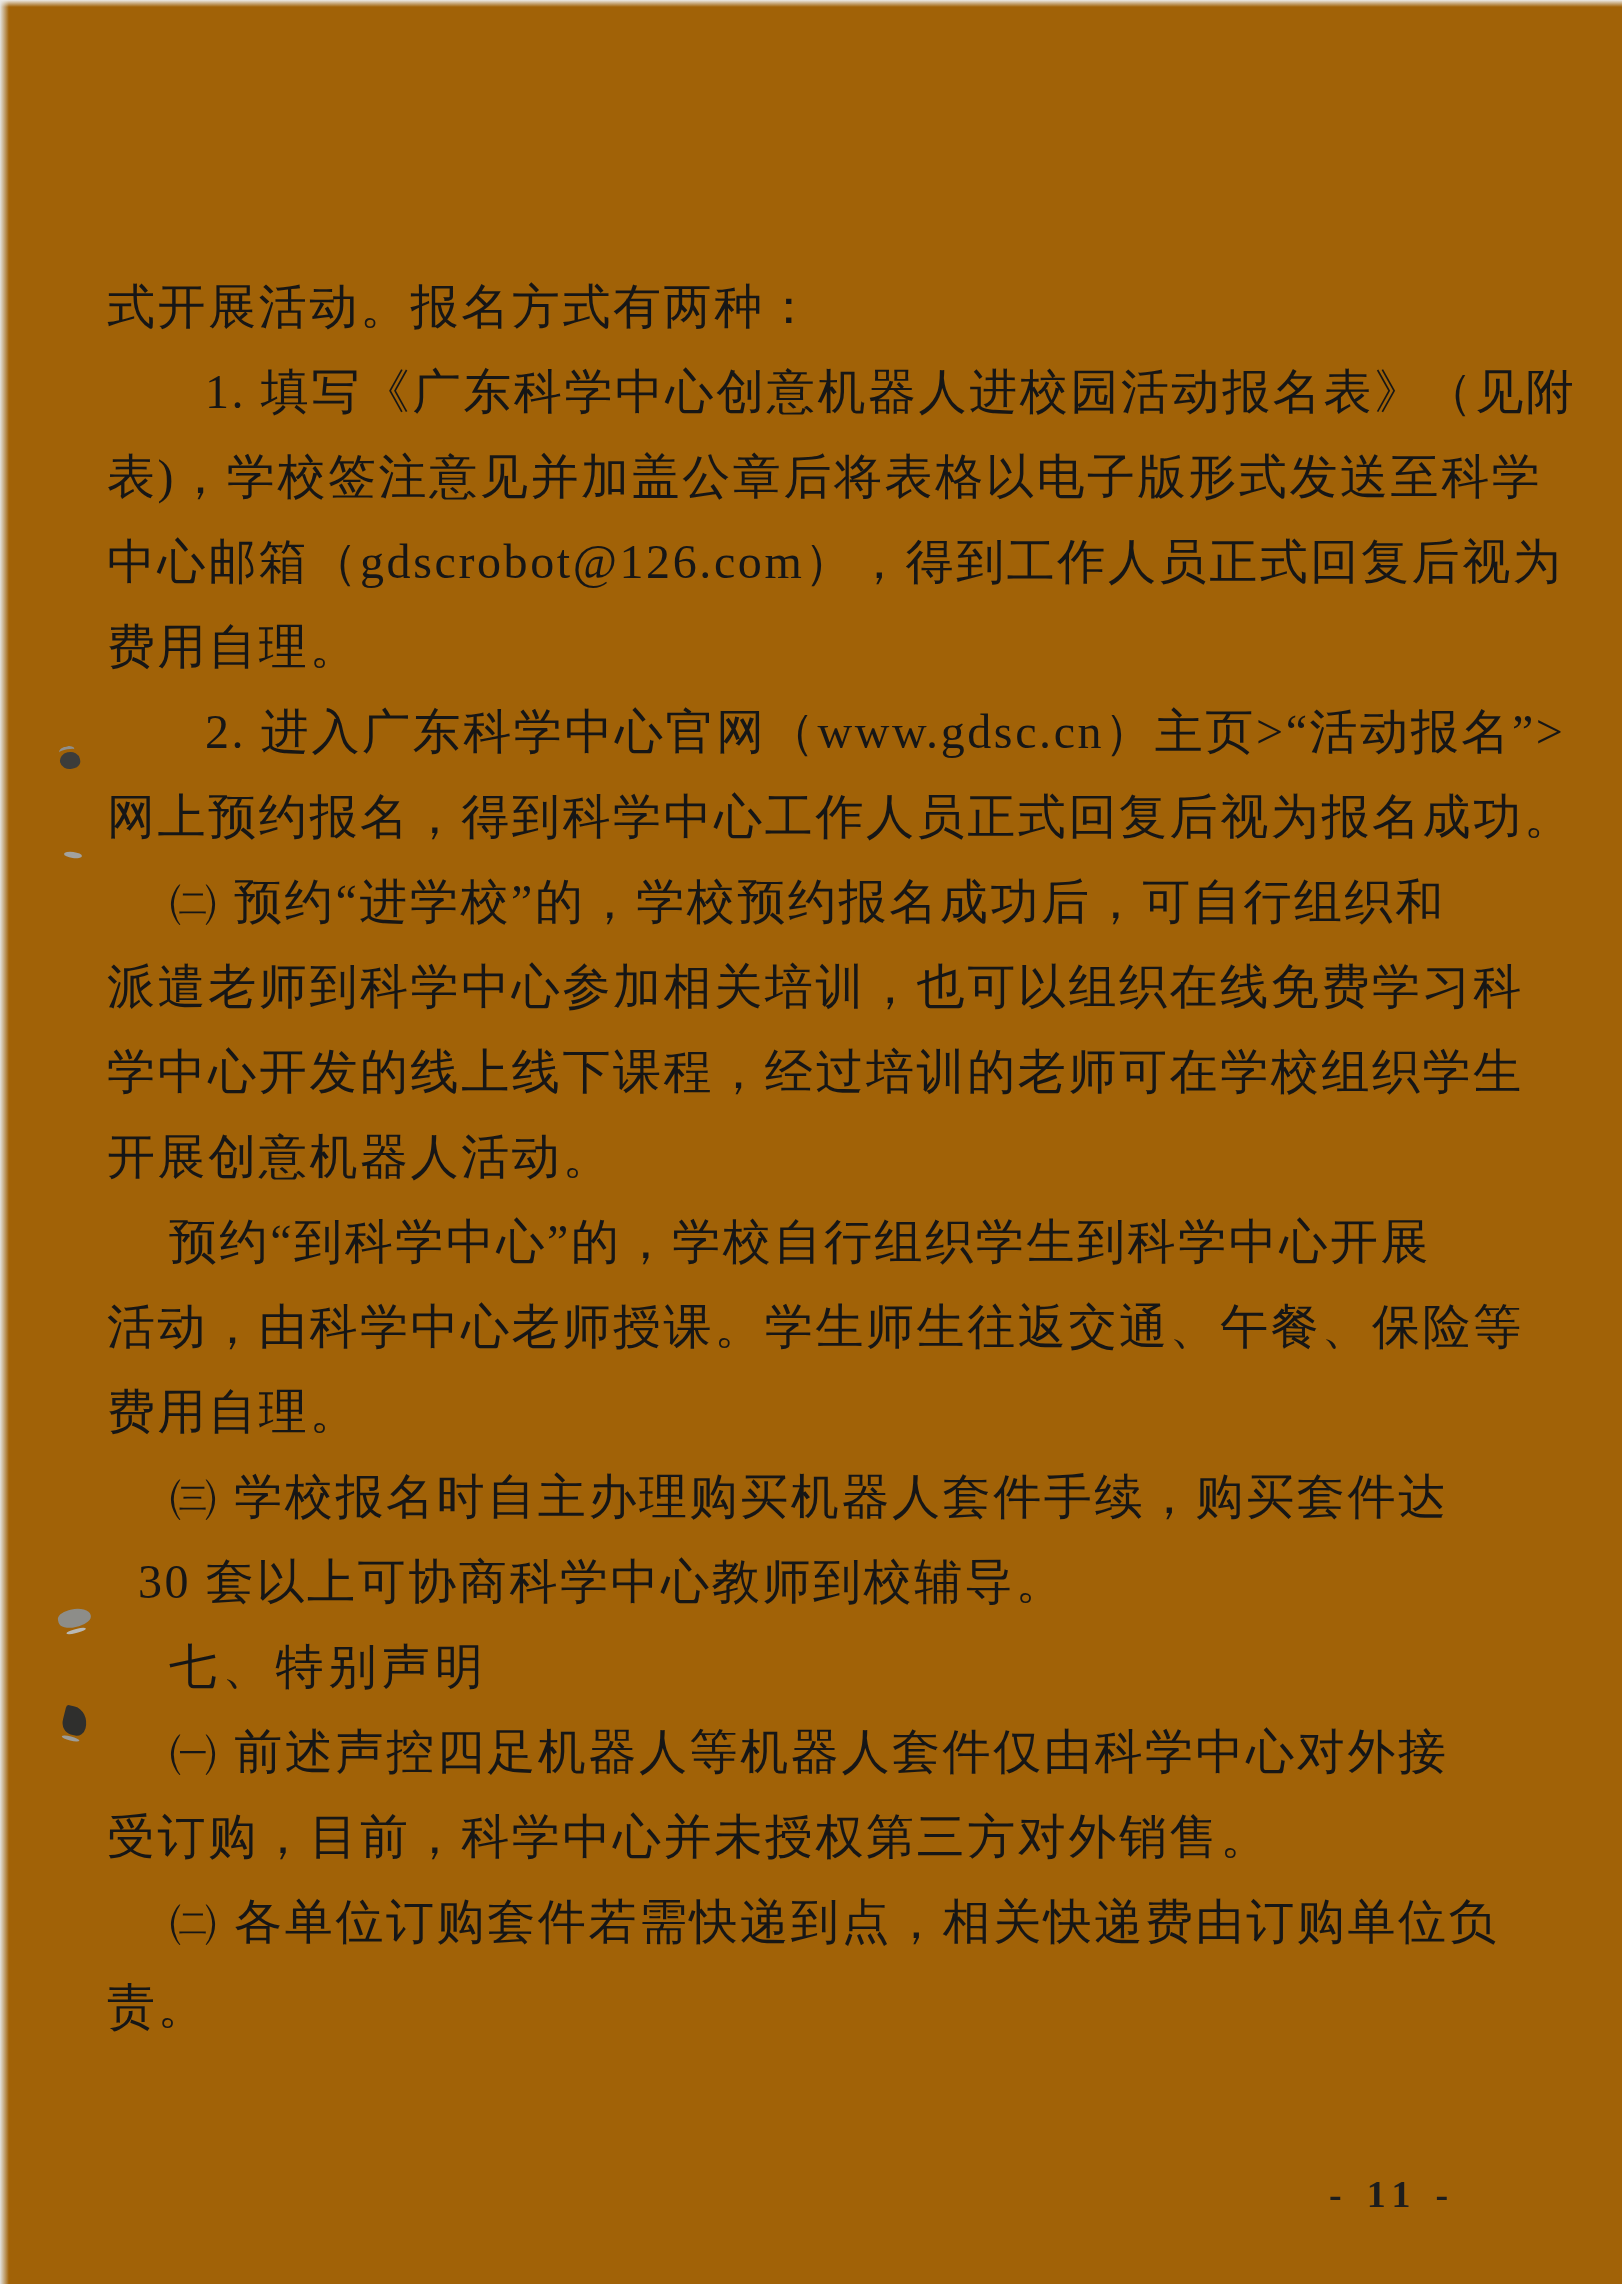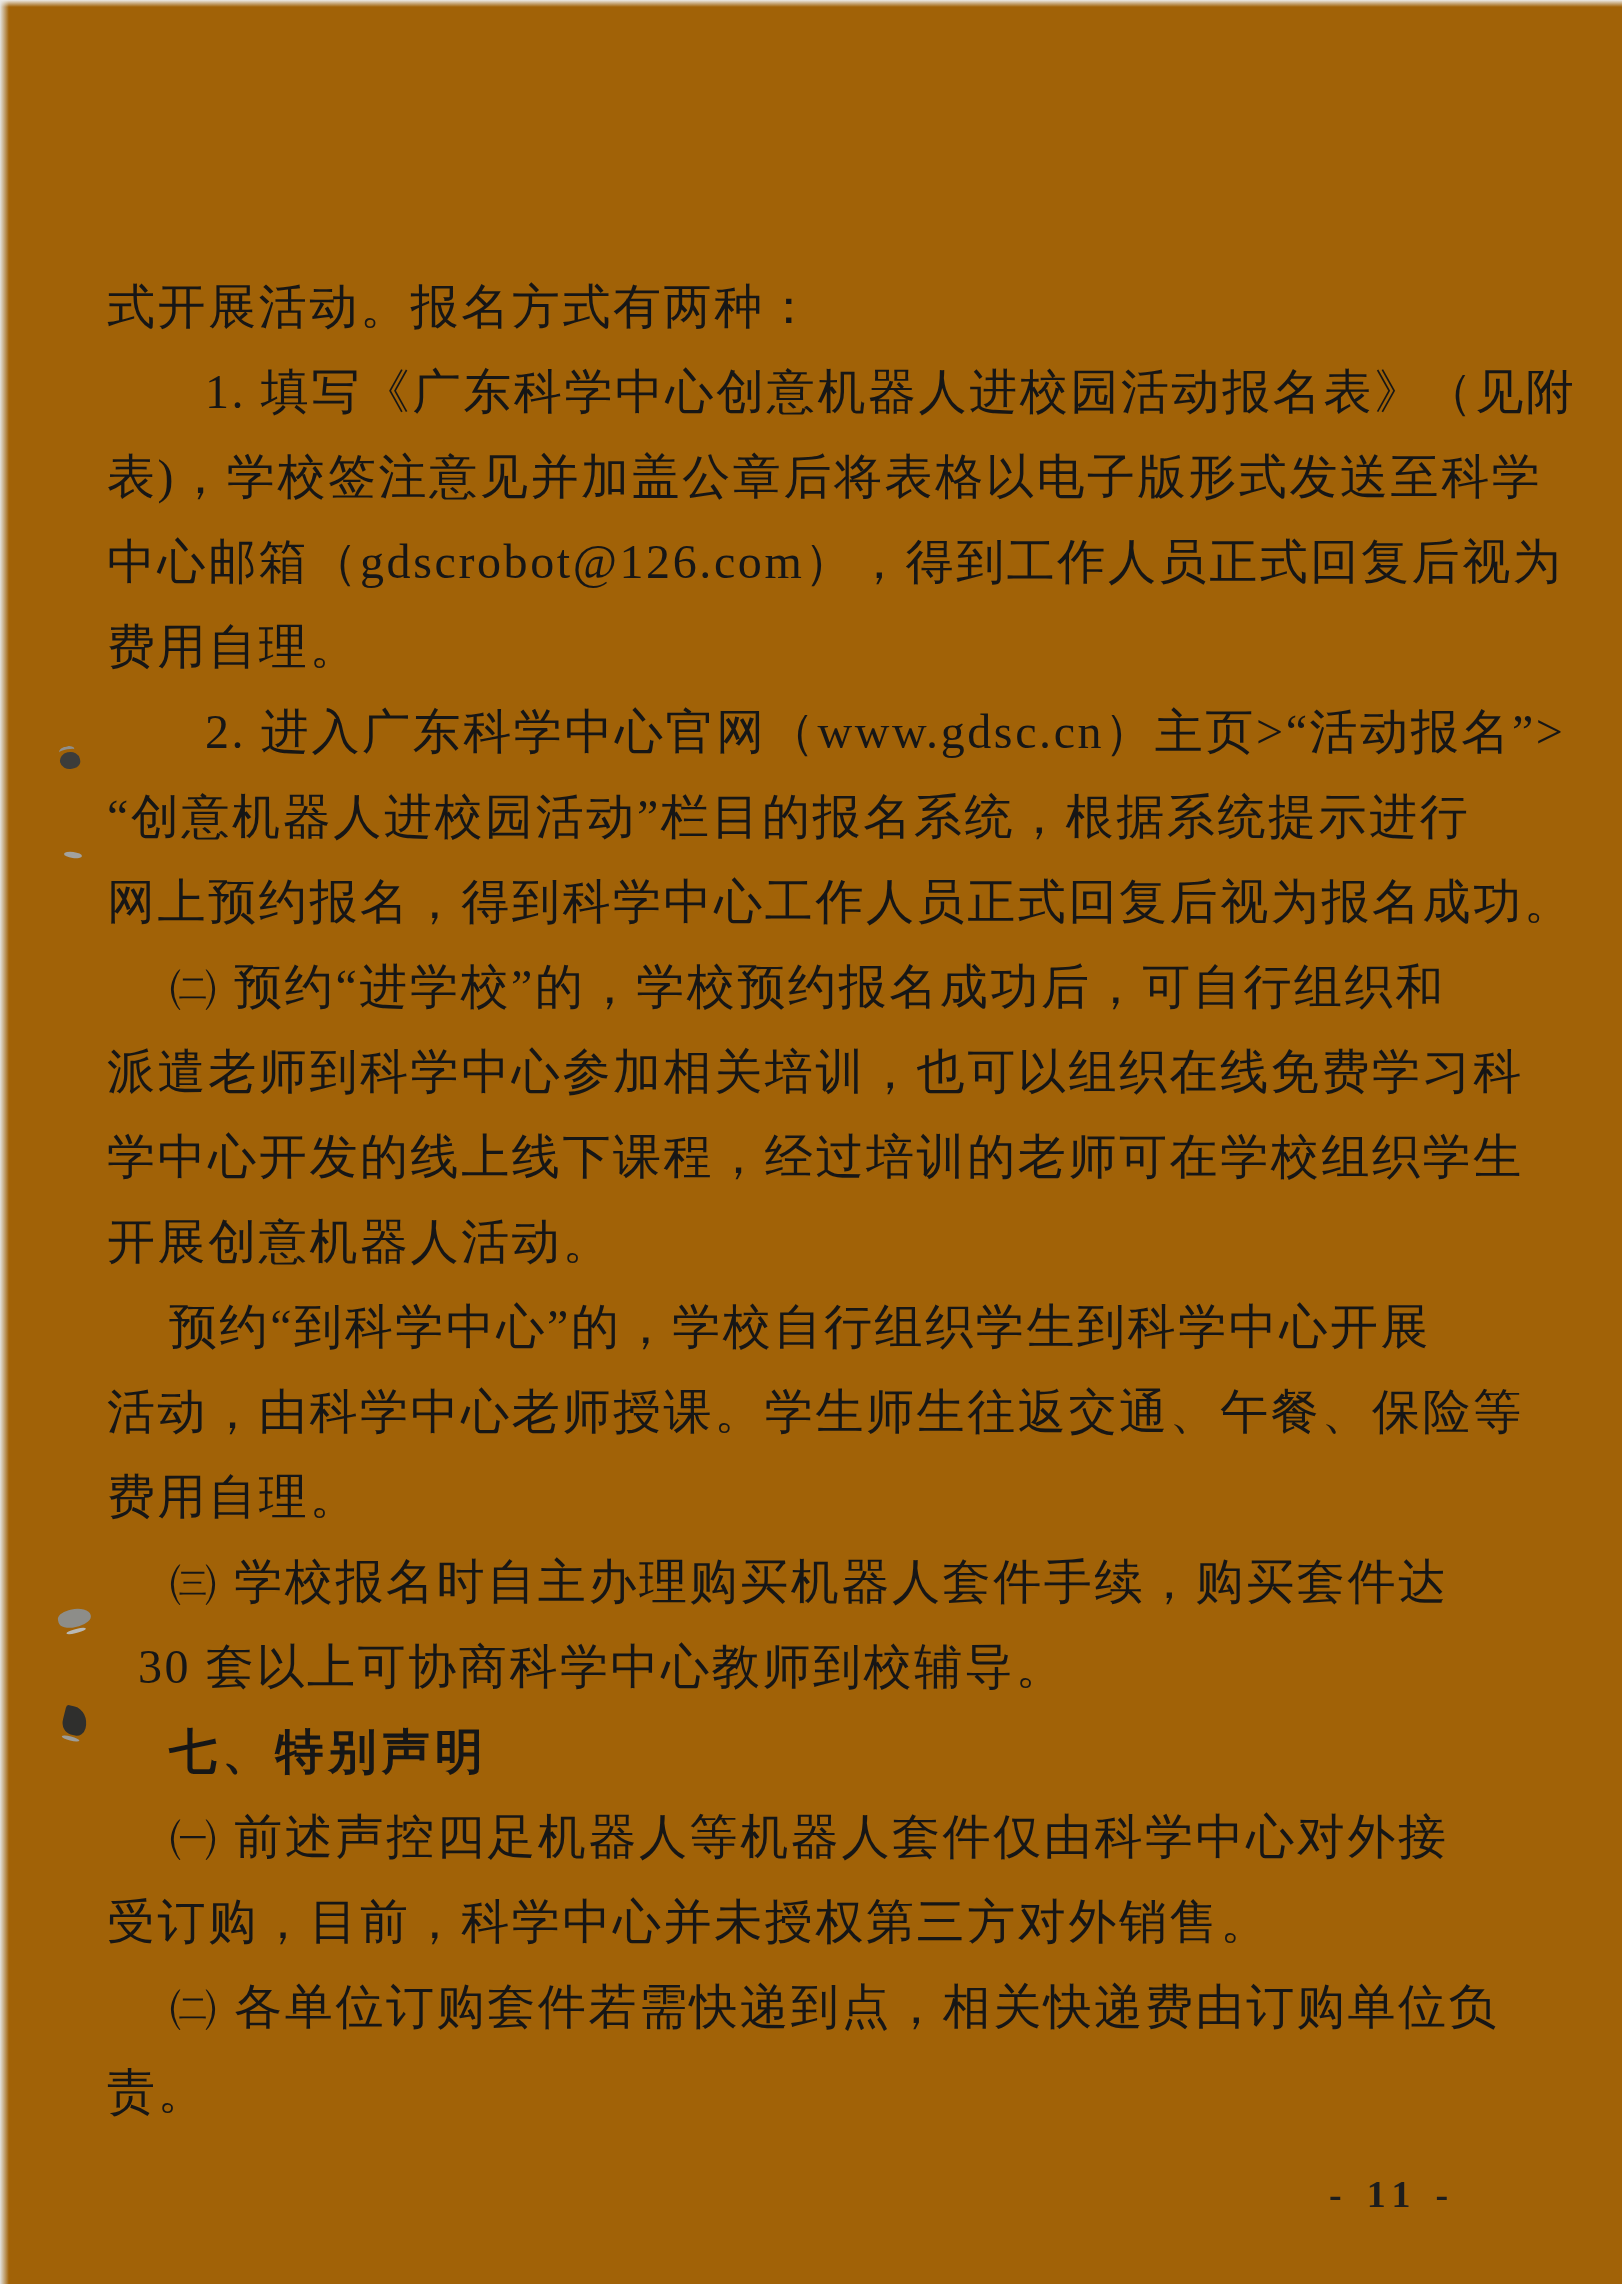--- a/index.html
+++ b/index.html
@@ -42,21 +42,21 @@
     letter-spacing: 2.6px;
     color: #161616;
     white-space: nowrap;
   }
   .ind-0 { padding-left: 0; }
   .ind-1 { padding-left: 62px; }
   .ind-2 { padding-left: 98px; }
   .ind-3 { padding-left: 31px; }
   .heading {
     font-family: "Liberation Sans", sans-serif;
-    font-weight: 700;
+    font-weight: 400;
     letter-spacing: 5.2px;
   }
   .page-number {
     position: absolute;
     left: 1329px;
     top: 2172px;
     font-size: 38px;
     letter-spacing: 7.8px;
     color: #1d1d1d;
     font-family: "Liberation Serif", serif;
@@ -129,21 +129,20 @@
   <div class="speck speck-c"></div>
   <div class="speck speck-d"></div>
 
   <div class="text-block">
       <div class="line ind-0">式开展活动。报名方式有两种：</div>
       <div class="line ind-2">1. 填写《广东科学中心创意机器人进校园活动报名表》（见附</div>
       <div class="line ind-0">表)，学校签注意见并加盖公章后将表格以电子版形式发送至科学</div>
       <div class="line ind-0">中心邮箱（gdscrobot@126.com），得到工作人员正式回复后视为</div>
       <div class="line ind-0">费用自理。</div>
       <div class="line ind-2">2. 进入广东科学中心官网（www.gdsc.cn）主页&gt;“活动报名”&gt;</div>
-      <div class="line ind-0">“创意机器人进校园活动”栏目的报名系统，根据系统提示进行</div>
       <div class="line ind-0">网上预约报名，得到科学中心工作人员正式回复后视为报名成功。</div>
       <div class="line ind-1">㈡ 预约“进学校”的，学校预约报名成功后，可自行组织和</div>
       <div class="line ind-0">派遣老师到科学中心参加相关培训，也可以组织在线免费学习科</div>
       <div class="line ind-0">学中心开发的线上线下课程，经过培训的老师可在学校组织学生</div>
       <div class="line ind-0">开展创意机器人活动。</div>
       <div class="line ind-1">预约“到科学中心”的，学校自行组织学生到科学中心开展</div>
       <div class="line ind-0">活动，由科学中心老师授课。学生师生往返交通、午餐、保险等</div>
       <div class="line ind-0">费用自理。</div>
       <div class="line ind-1">㈢ 学校报名时自主办理购买机器人套件手续，购买套件达</div>
       <div class="line ind-3">30 套以上可协商科学中心教师到校辅导。</div>

